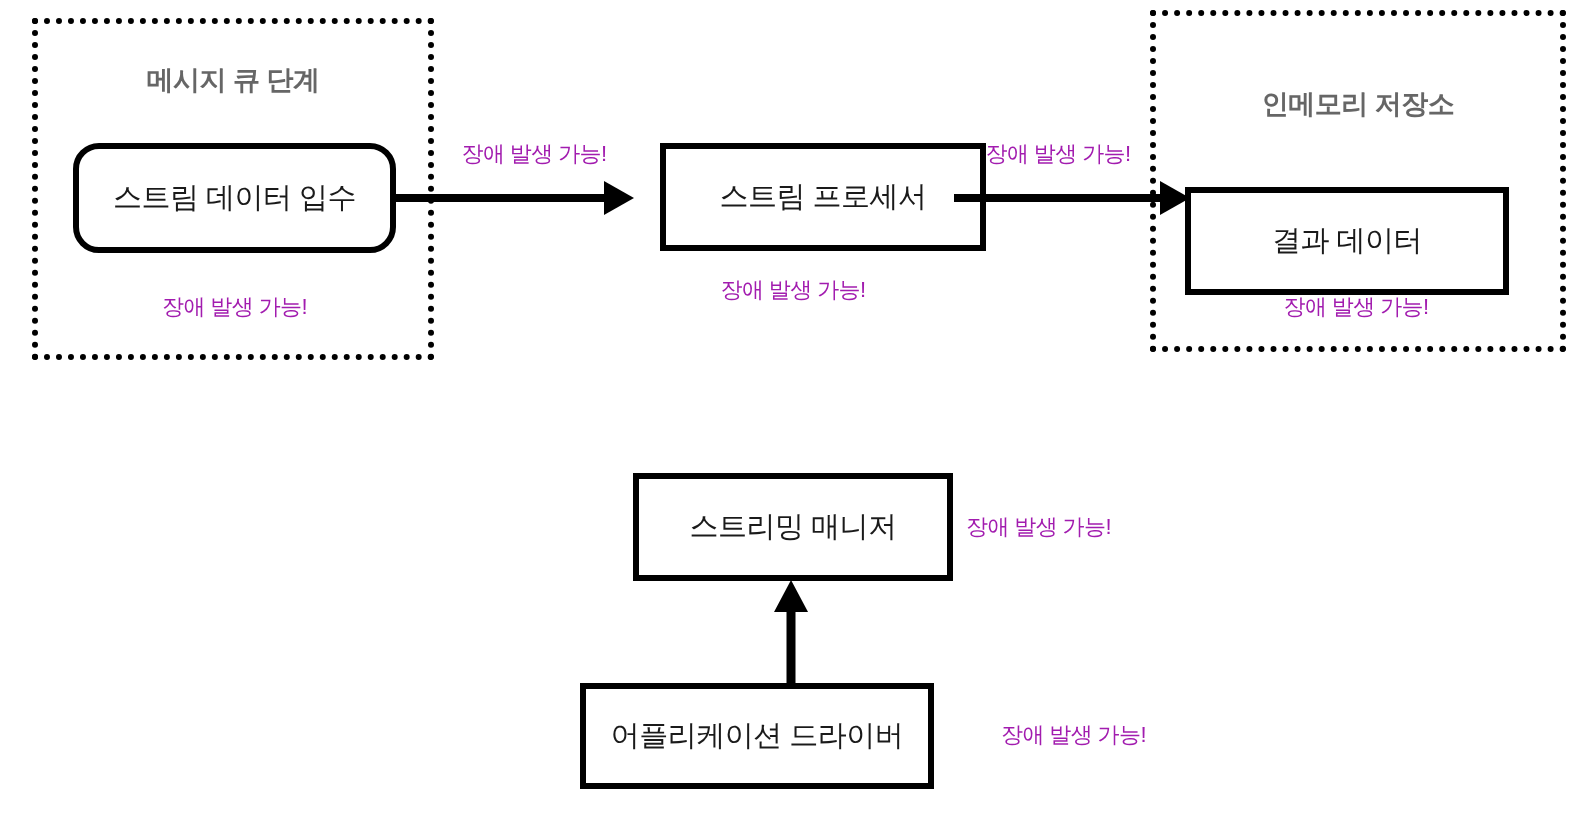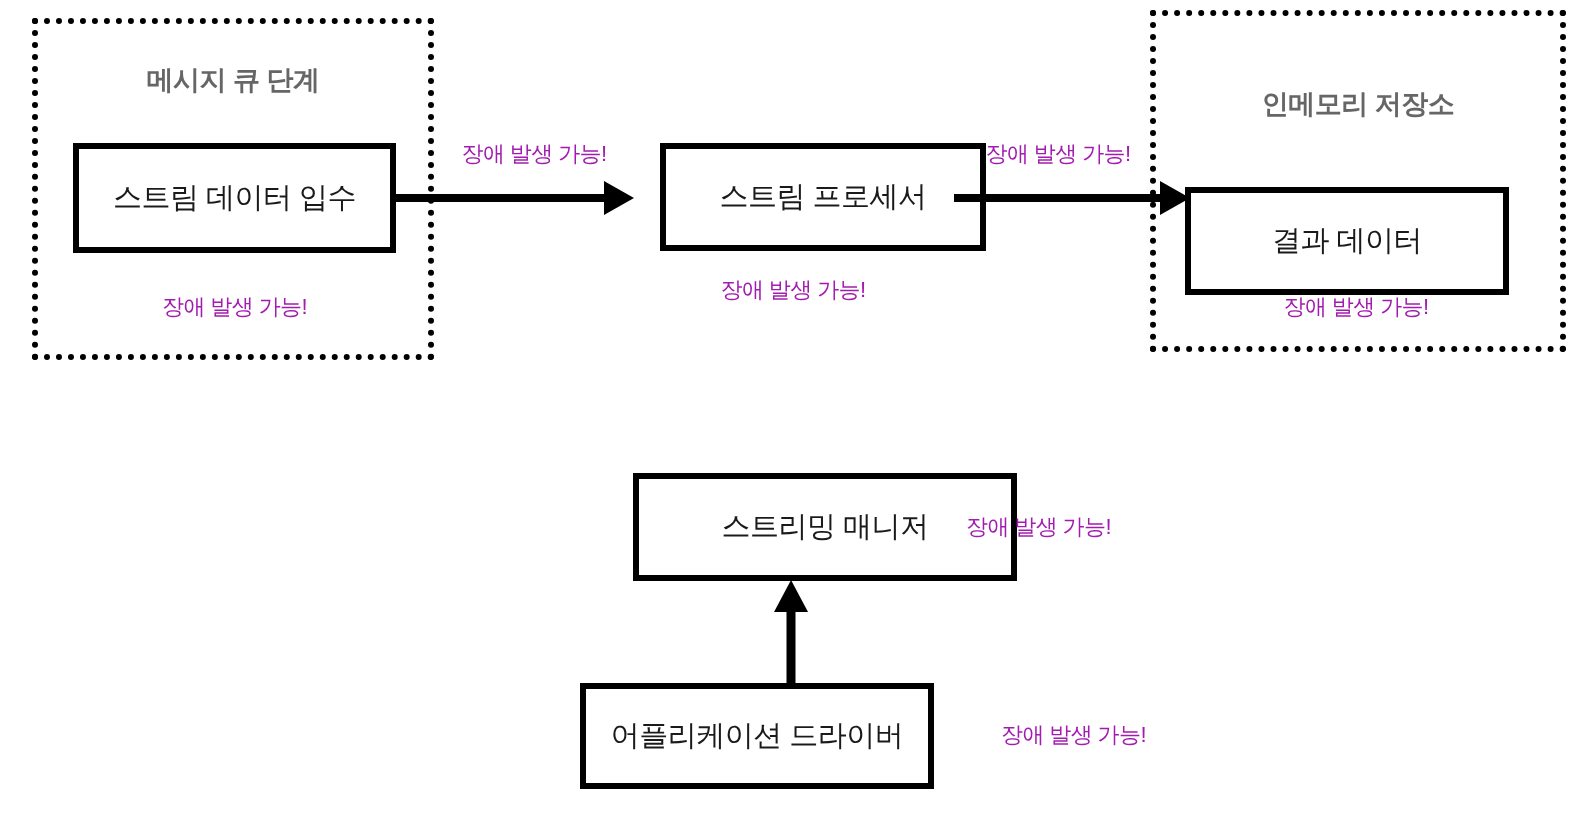--- a/index.html
+++ b/index.html
@@ -86,33 +86,33 @@
 <body>
 
 <div id="canvas">
 
   <div class="group-box" style="left:32px; top:18px; width:402px; height:342px;"></div>
   <div class="group-title" style="left:32px; top:62px; width:402px;">메시지 큐 단계</div>
 
   <div class="group-box" style="left:1150px; top:10px; width:416px; height:342px;"></div>
   <div class="group-title" style="left:1150px; top:62px; width:416px;margin-top:24px;">인메모리 저장소</div>
 
-  <div class="node" style="left:73px; top:143px; width:323px; height:110px;">
+  <div class="node" style="left:73px; top:143px; width:323px; height:110px;border-radius:26px;">
     <span class="node-label">스트림 데이터 입수</span>
   </div>
 
   <div class="node" style="left:660px; top:143px; width:326px; height:108px;">
     <span class="node-label">스트림 프로세서</span>
   </div>
 
   <div class="node" style="left:1185px; top:143px; width:324px; height:108px;margin-top:44px;">
     <span class="node-label">결과 데이터</span>
   </div>
 
-  <div class="node" style="left:633px; top:473px; width:384px; height:108px;">
+  <div class="node" style="left:633px; top:473px; width:320px; height:108px;">
     <span class="node-label">스트리밍 매니저</span>
   </div>
 
   <div class="node" style="left:580px; top:683px; width:354px; height:106px;">
     <span class="node-label">어플리케이션 드라이버</span>
   </div>
 
   <div class="arrow-h" style="left:396px; top:178px; width:238px; height:40px;">
     <svg width="238" height="40" viewBox="0 0 238 40">
       <line x1="0" y1="20" x2="216" y2="20" stroke="#000000" stroke-width="8"></line>

